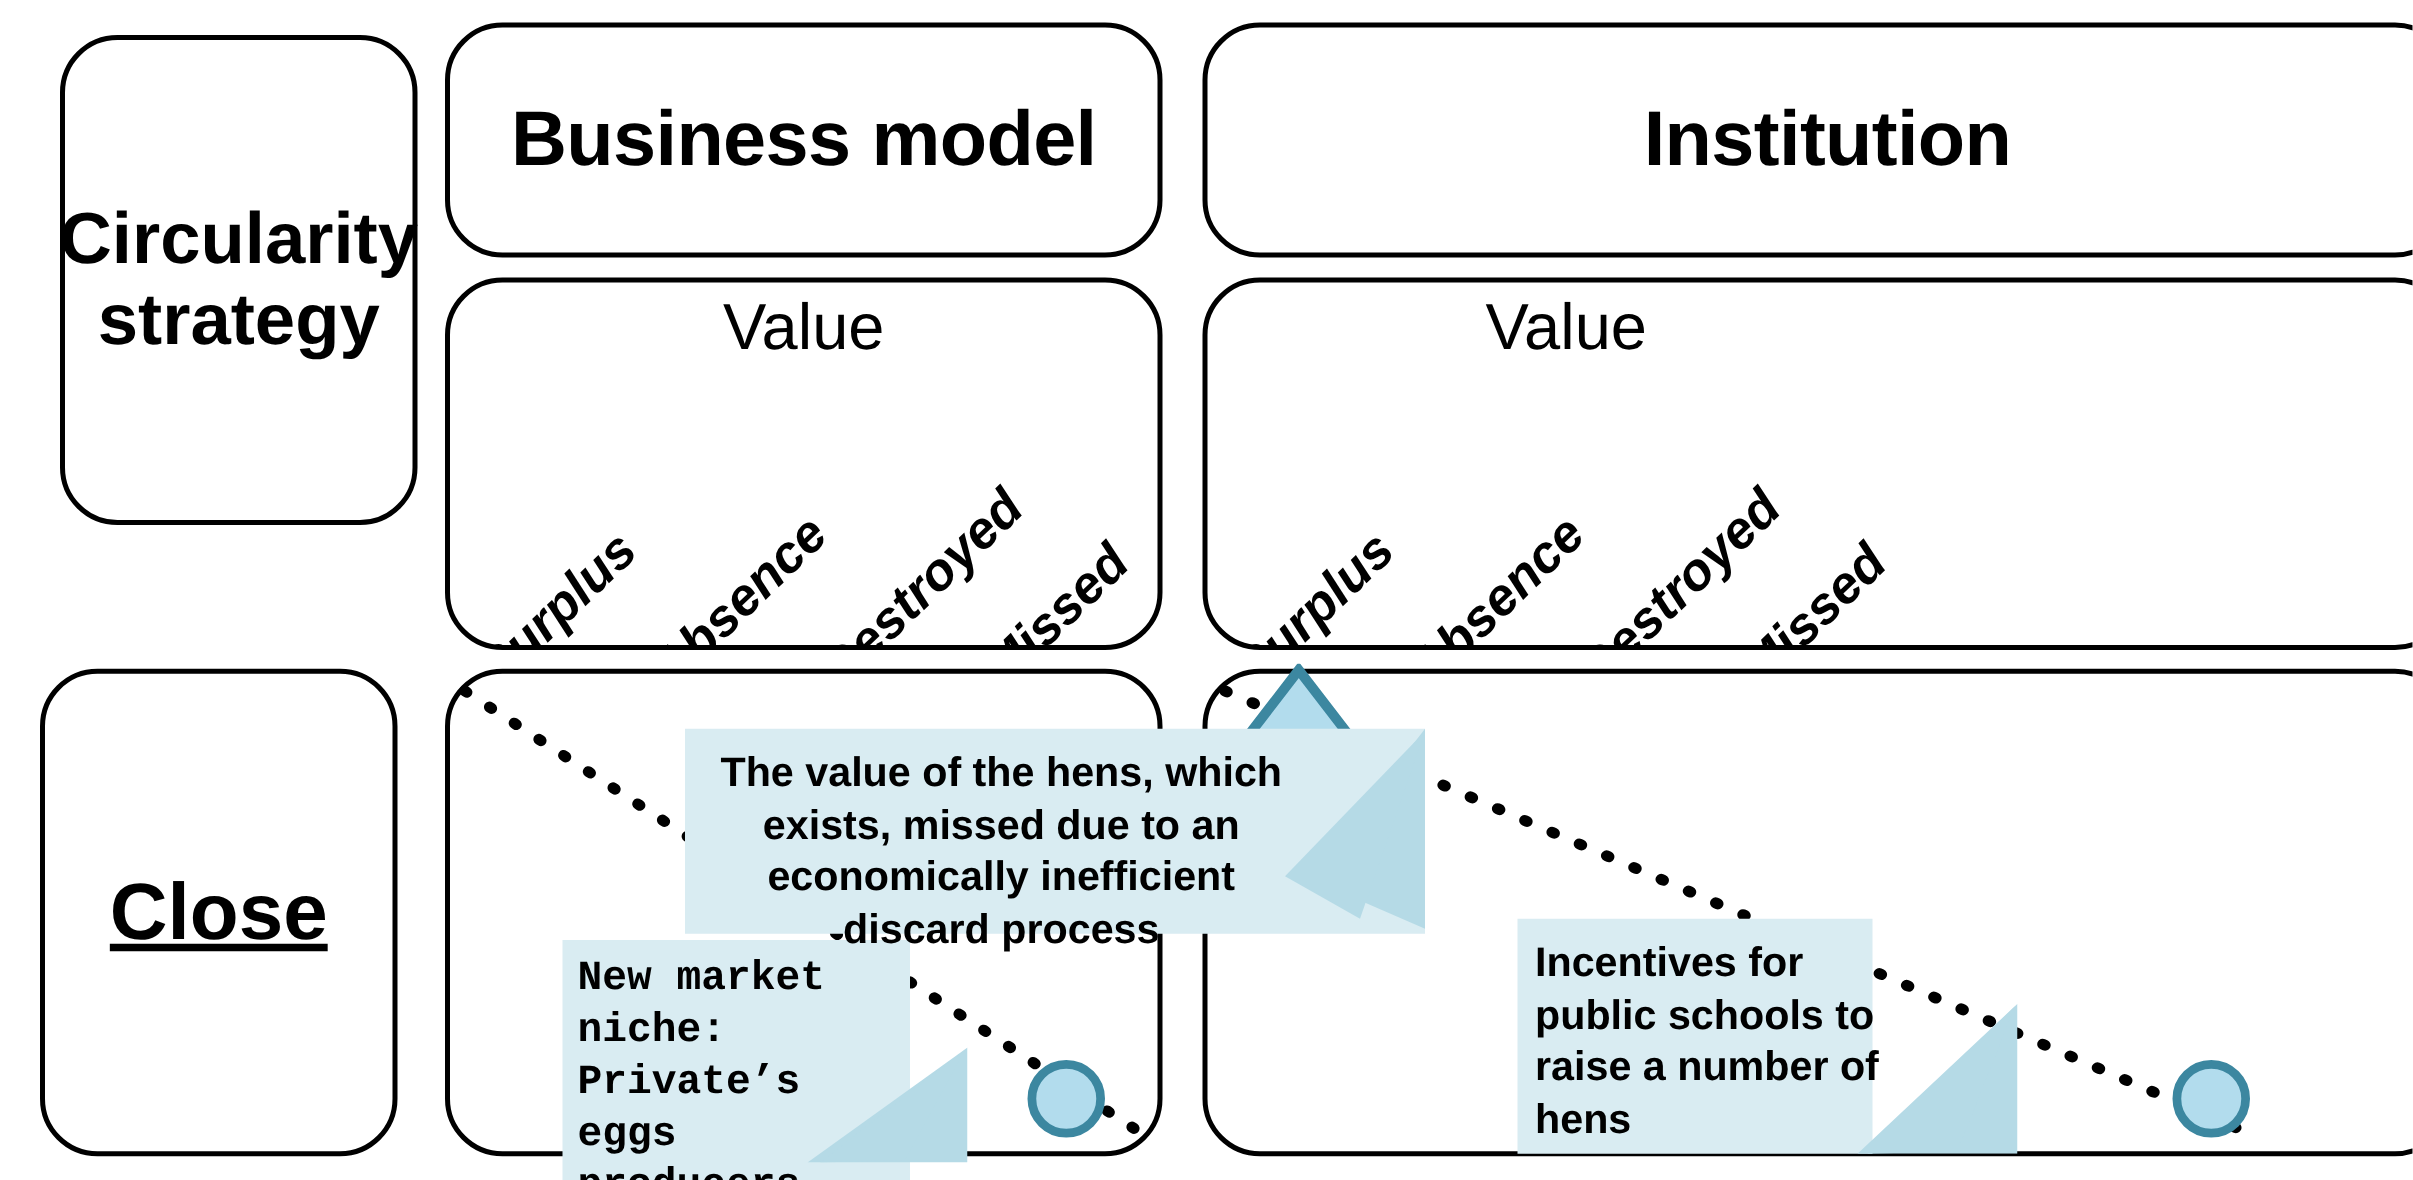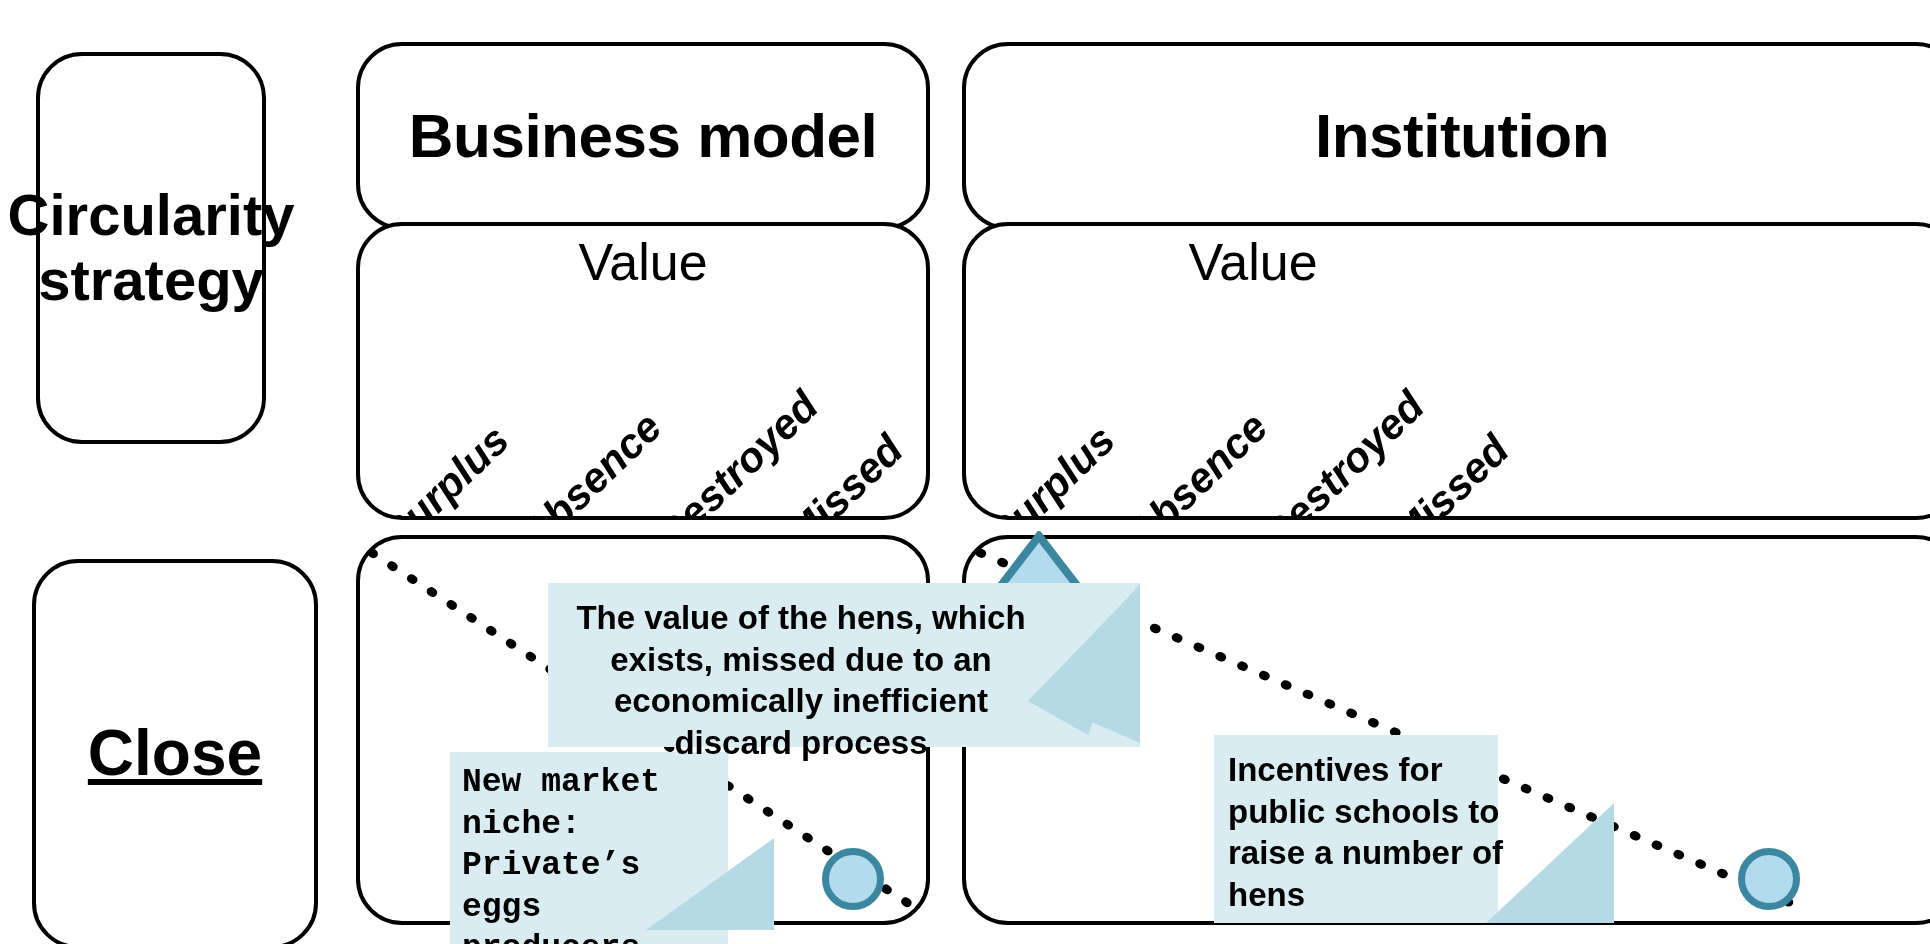--- a/index.html
+++ b/index.html
@@ -4,21 +4,21 @@
 <style>
   html,body{margin:0;padding:0;background:#ffffff;}
   body{width:1930px;height:944px;position:relative;overflow:hidden;
        font-family:"Liberation Sans","DejaVu Sans",sans-serif;color:#000;}
 
   .stage{position:absolute;left:0;top:0;width:1930px;height:944px;}
 
   
   .rbox{position:absolute;box-sizing:border-box;background:#fff;
         border:4px solid #000;border-radius:46px;}
-  .rbox.hdr{display:flex;align-items:center;justify-content:center;margin-top:24px;}
+  .rbox.hdr{display:flex;align-items:center;justify-content:center;}
 
   .hdr-label{font-weight:bold;font-size:62px;line-height:1.05;text-align:center;letter-spacing:-0.5px;}
   .strategy-label{font-weight:bold;font-size:58px;line-height:1.12;text-align:center;}
   .close-label{font-weight:bold;font-size:64px;line-height:1.05;text-align:center;text-decoration:underline;}
 
   
   .value-cap{position:absolute;width:100%;text-align:center;top:10px;
              font-size:52px;line-height:1;font-weight:normal;}
 
   
@@ -49,21 +49,21 @@
 <div class="stage">
 
   <div class="rbox hdr" style="left:356px;top:18px;width:574px;height:188px;">
     <span class="hdr-label">Business model</span>
   </div>
 
   <div class="rbox hdr" style="left:962px;top:18px;width:1000px;height:188px;">
     <span class="hdr-label">Institution</span>
   </div>
 
-  <div class="rbox hdr" style="left:36px;top:28px;width:230px;height:392px;">
+  <div class="rbox hdr" style="left:48px;top:28px;width:286px;height:392px;">
     <span class="strategy-label" id="strategy-label">Circularity<br>strategy</span>
   </div>
 
   <div class="rbox" style="left:356px;top:222px;width:574px;height:298px;">
     <div class="panel-inner">
       <span class="value-cap">Value</span>
 
       <span class="cat" style="left:46px;top:285px;">Surplus</span>
       <span class="cat" style="left:185px;top:285px;">Absence</span>
       <span class="cat" style="left:320px;top:285px;">Destroyed</span>

